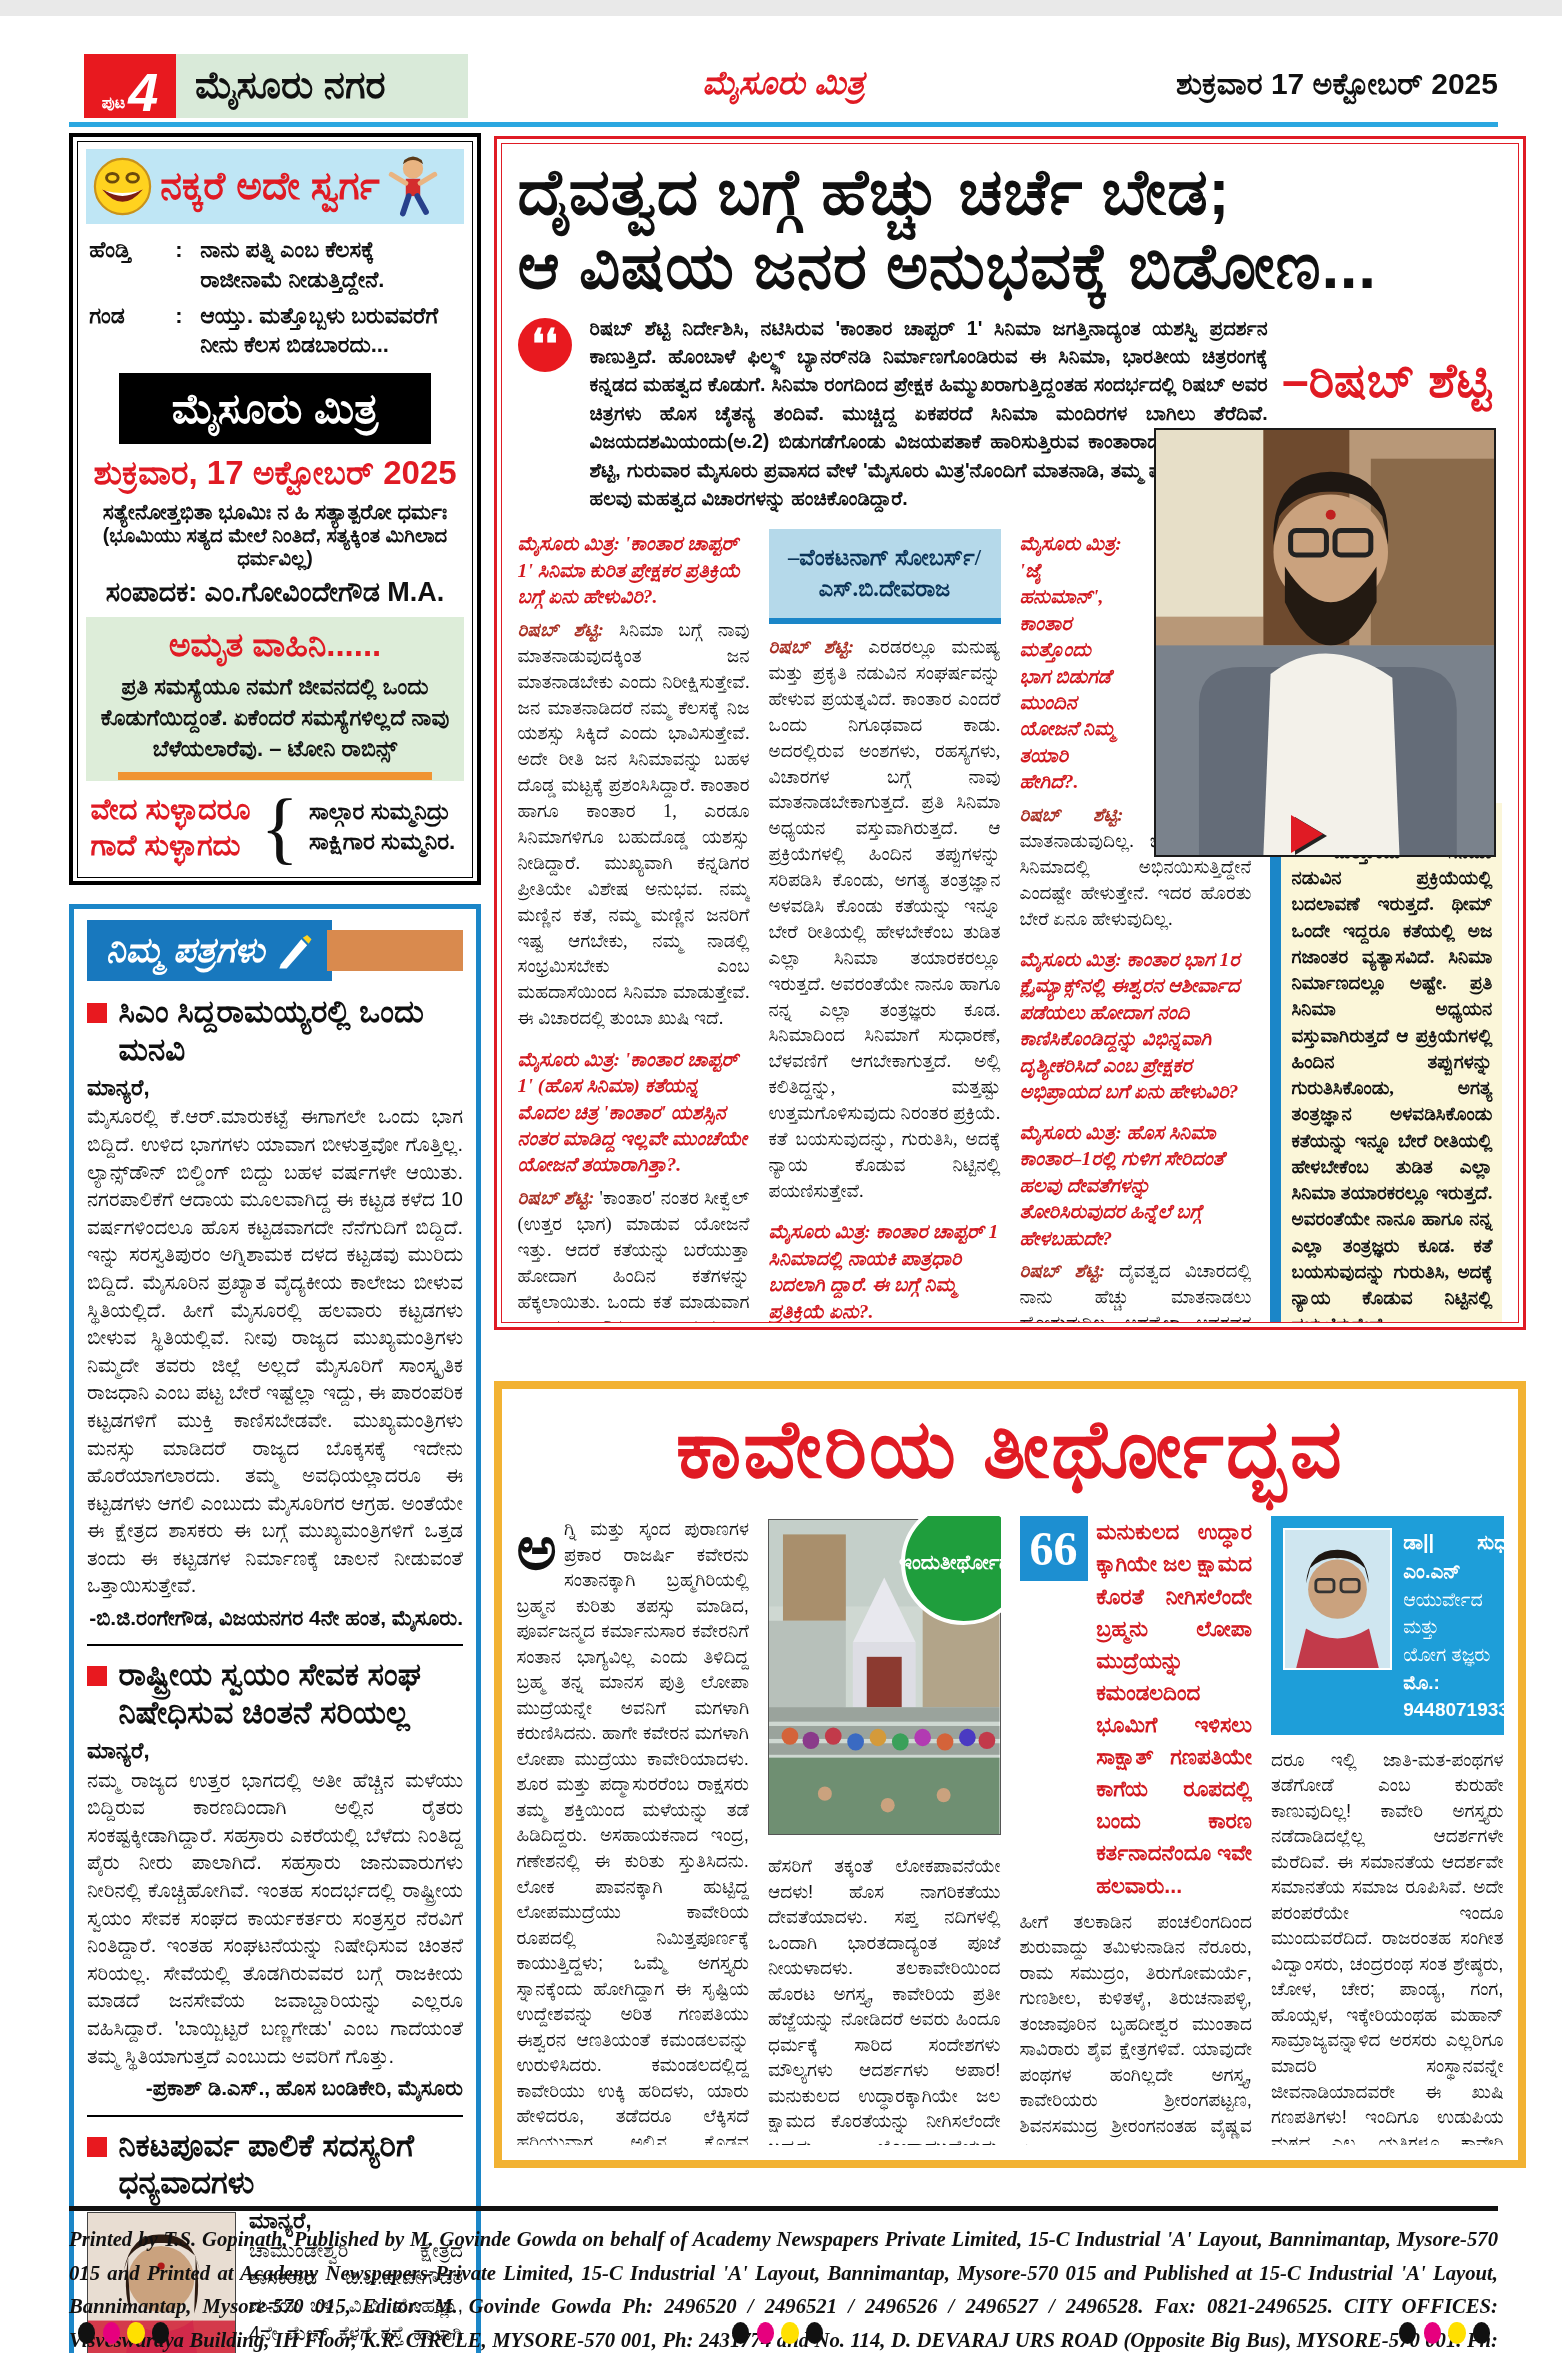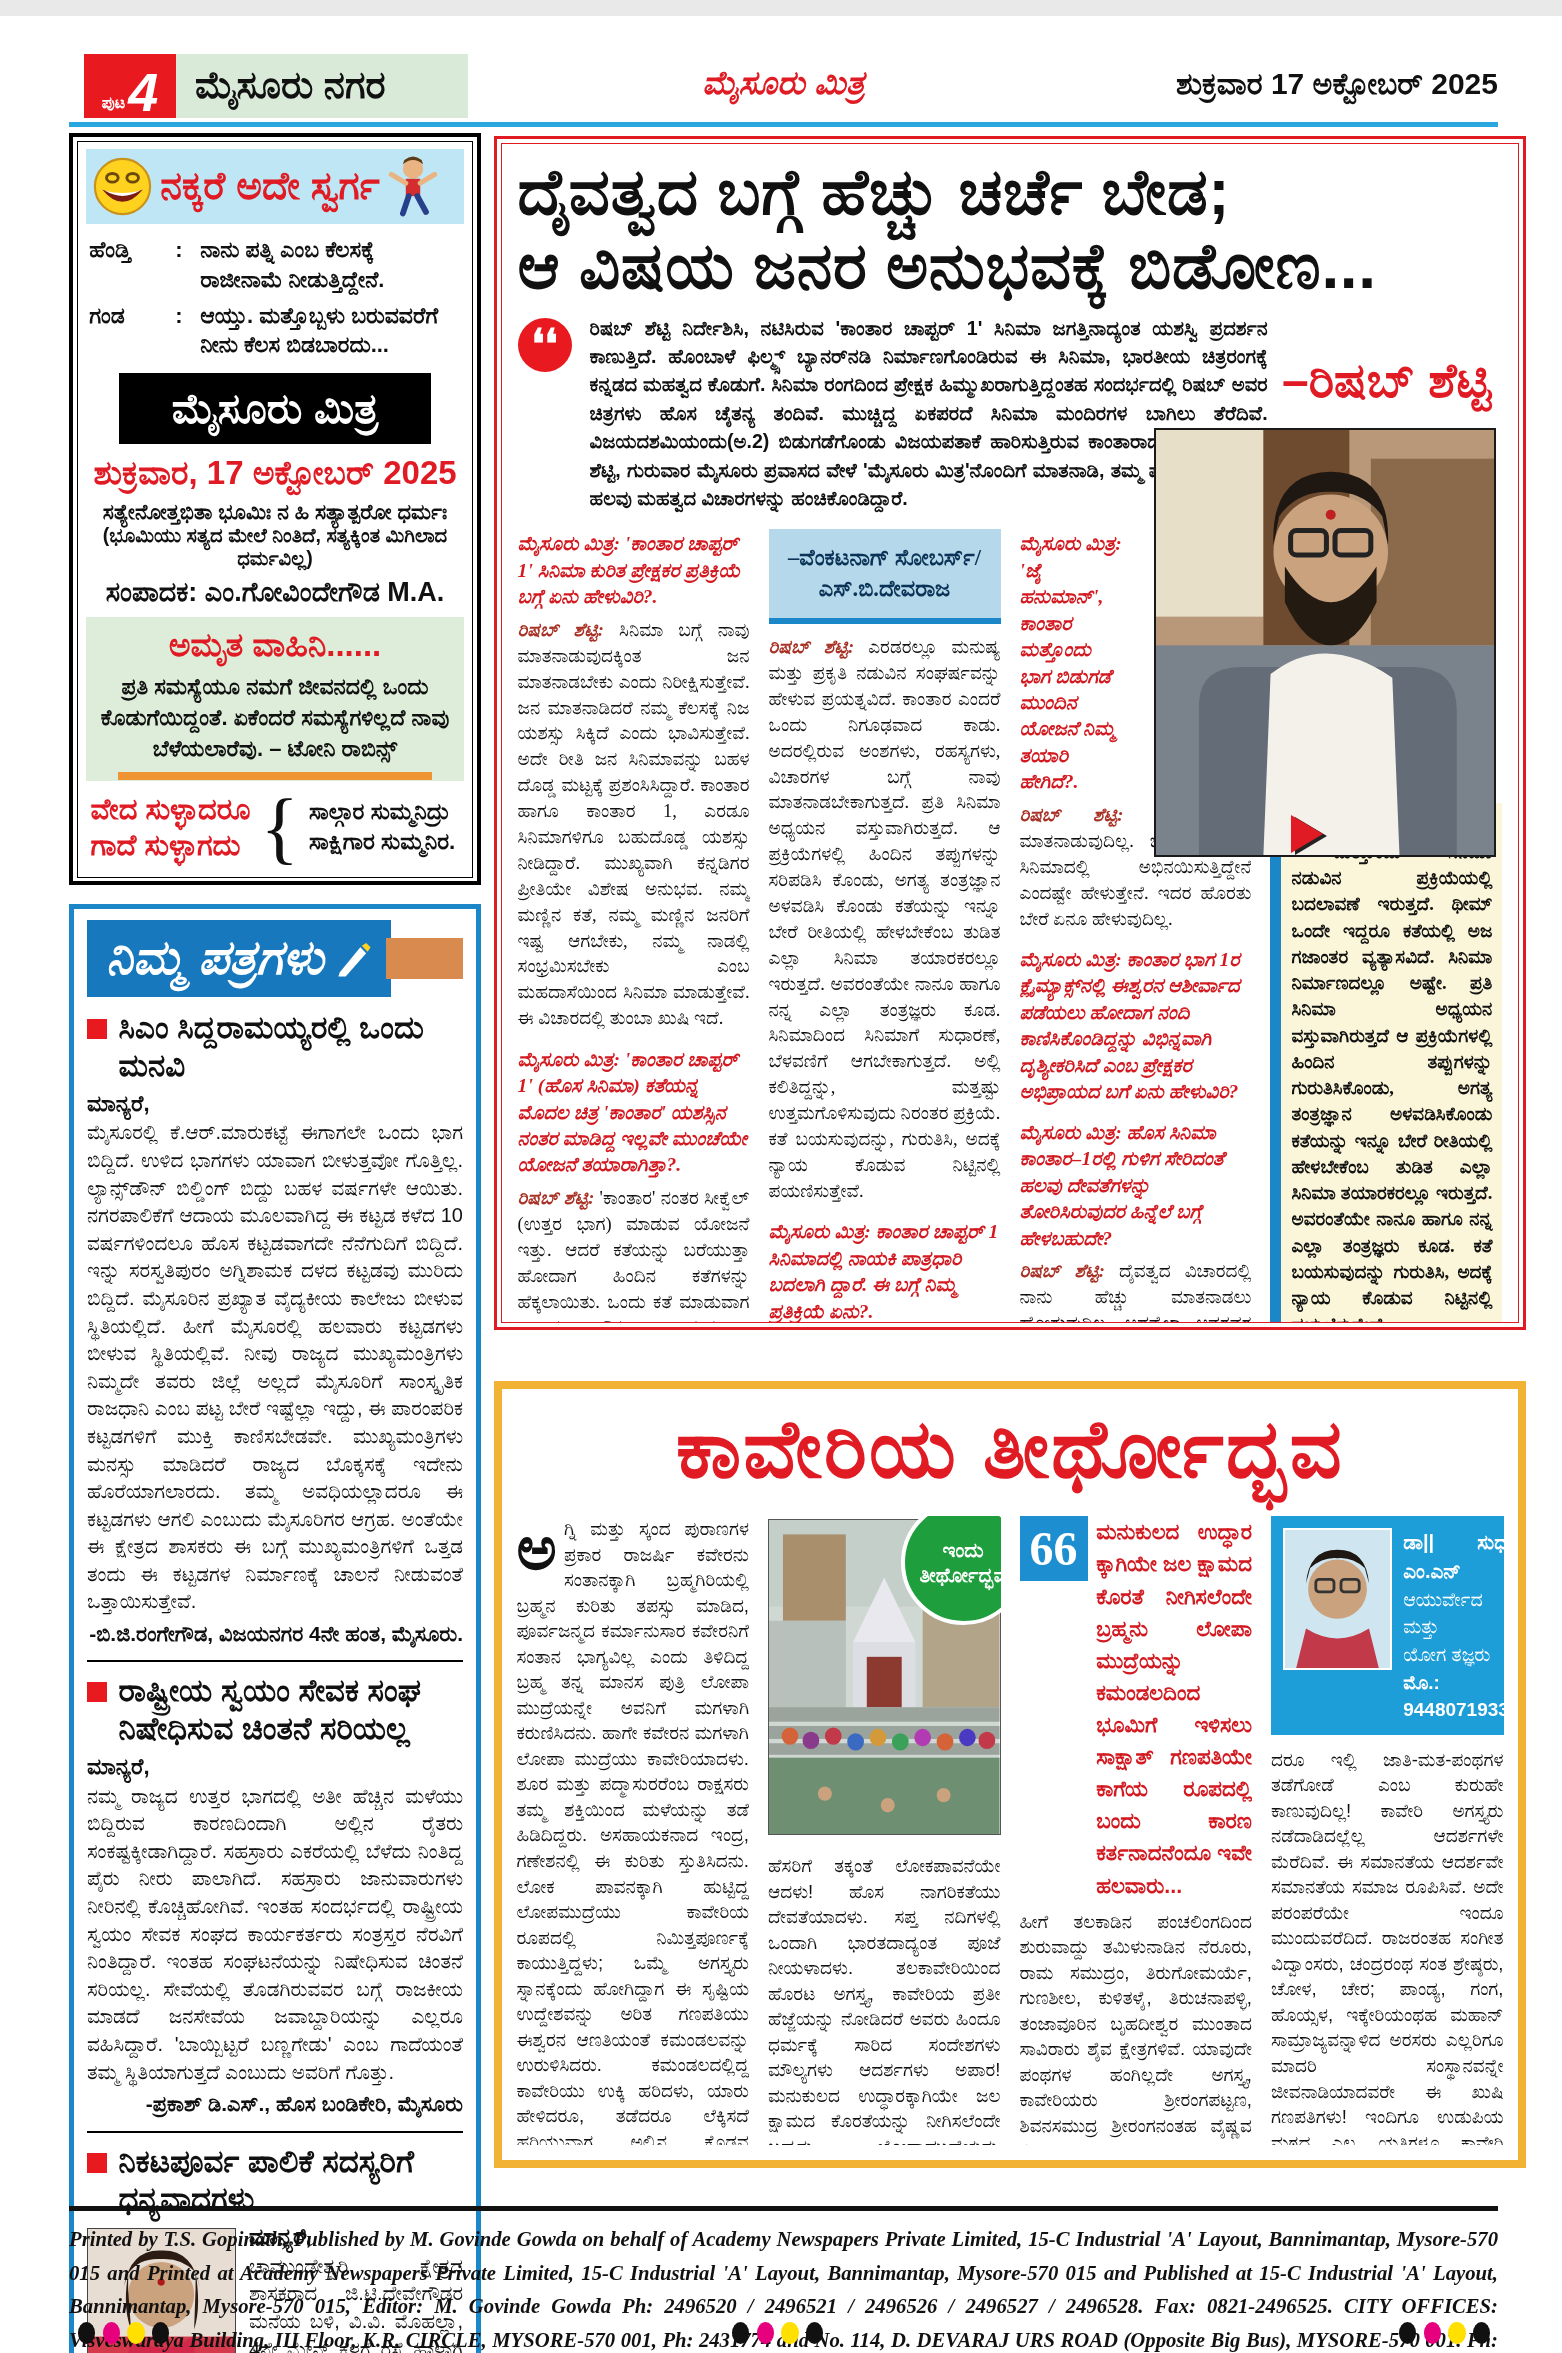--- a/index.html
+++ b/index.html
@@ -38,21 +38,21 @@
   .amruta .at{color:#e01b24;text-align:center;font-size:33px;font-weight:800;margin-bottom:7.2px;}
   .amruta .aq{font-size:22px;font-weight:700;line-height:1.4;text-align:center;}
   .obar{height:8px;background:#f09433;width:88%;margin:7.2px auto 0;}
   .provrow{display:flex;align-items:center;gap:10px;padding:10px 4.3px 5.8px;}
   .provrow .pl1{color:#e01b24;font-size:29px;font-weight:800;line-height:1.25;white-space:nowrap;}
   .provrow .br{font-size:80px;font-weight:400;line-height:.8;font-family:"Liberation Serif",serif;}
   .provrow .pr1{font-size:22.5px;font-weight:700;line-height:1.35;}
   
   .lettersbox{border:5px solid #1b86c8;margin-top:19px;padding:10px 13px 14.5px;overflow:hidden;}
   .lbanner{display:flex;align-items:center;margin:1.4px 0 11.6px;}
-  .lbanner .blue{background:#1878be;color:#fff;font-size:48px;font-weight:800;font-style:italic;
+  .lbanner .blue{background:#1878be;color:#fff;font-size:35px;font-weight:800;font-style:italic;
                  padding:10px 19px;display:flex;align-items:center;gap:10px;}
   .lbanner .orange{background:#d98a4e;height:41px;flex:1;margin-left:-4.3px;}
   .lhead{display:flex;gap:11.6px;align-items:flex-start;font-size:31px;font-weight:800;line-height:1.22;margin:10px 0 5.8px;}
   .lhead .sq{flex:none;width:20px;height:20px;background:#e8191f;margin-top:10px;}
   .sal{font-size:22px;font-weight:800;margin:2.9px 0;}
   .lbody{font-size:20px;line-height:1.38;text-align:justify;}
   .lsign{font-size:21px;font-weight:700;text-align:right;margin:5.8px 0 1.4px;}
   .ldiv{border-top:2.2px solid #000;margin:14.5px 0 4.3px;}
   .lphoto{float:left;width:149px;height:187px;border:1.4px solid #444;margin:4.3px 13px 4.3px 0;}
   
@@ -82,21 +82,21 @@
   
   .kavbox{position:absolute;left:494px;top:1365px;width:1032px;height:787px;border:8px solid #f2b233;
           padding:4.3px 14.5px;overflow:hidden;background:#fff;}
   .ktitle{color:#e01b24;font-size:81px;font-weight:800;text-align:center;letter-spacing:2.2px;margin:10px 0 19px;}
   .kcols{display:flex;gap:19px;height:629px;overflow:hidden;}
   .kcol{flex:1;font-size:18.5px;line-height:1.38;text-align:justify;overflow:hidden;}
   .kdrop{float:left;font-size:61px;font-weight:800;line-height:.9;margin:4.3px 7.2px 0 0;}
   .kphotw{position:relative;margin:2.9px 0 11.6px;}
   .kphoto{width:100%;height:316px;border:1.4px solid #555;overflow:hidden;}
   .kbadge{position:absolute;top:-19px;right:-25px;width:125px;height:125px;border-radius:50%;
-          background:#1f9e3d;border:4.3px solid #fff;color:#fff;display:flex;flex-direction:column;
+          background:#1f9e3d;border:4.3px solid #fff;color:#fff;display:flex;flex-direction:row;
           align-items:center;justify-content:center;font-weight:800;font-size:20px;line-height:1.25;text-align:center;}
   .qrow{display:flex;gap:8.7px;margin-bottom:7.2px;}
   .q66{flex:none;background:#1d8fd1;color:#fff;font-size:48px;font-weight:800;width:68px;height:65px;
        display:flex;align-items:center;justify-content:center;font-family:"Liberation Serif",serif;}
   .redq{color:#d21a20;font-weight:800;font-size:21.4px;line-height:1.5;text-align:justify;}
   .auth{background:#1e9ed9;padding:11.6px;display:flex;gap:11.6px;margin-bottom:11.6px;color:#fff;}
   .aphoto{flex:none;width:109px;height:142px;border:2.9px solid #fff;overflow:hidden;background:#d8ecf4;}
   .ainfo{font-size:19px;line-height:1.45;}
   .ainfo .an{font-weight:800;font-size:20px;}
   .ainfo .ap{font-weight:800;}

